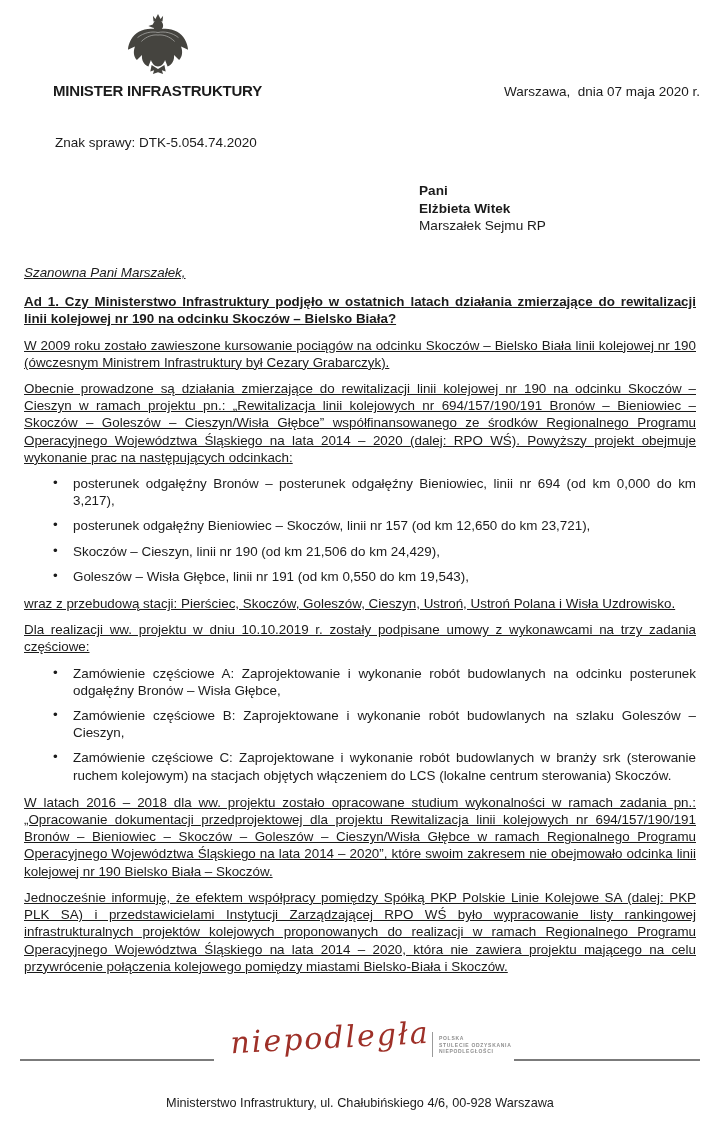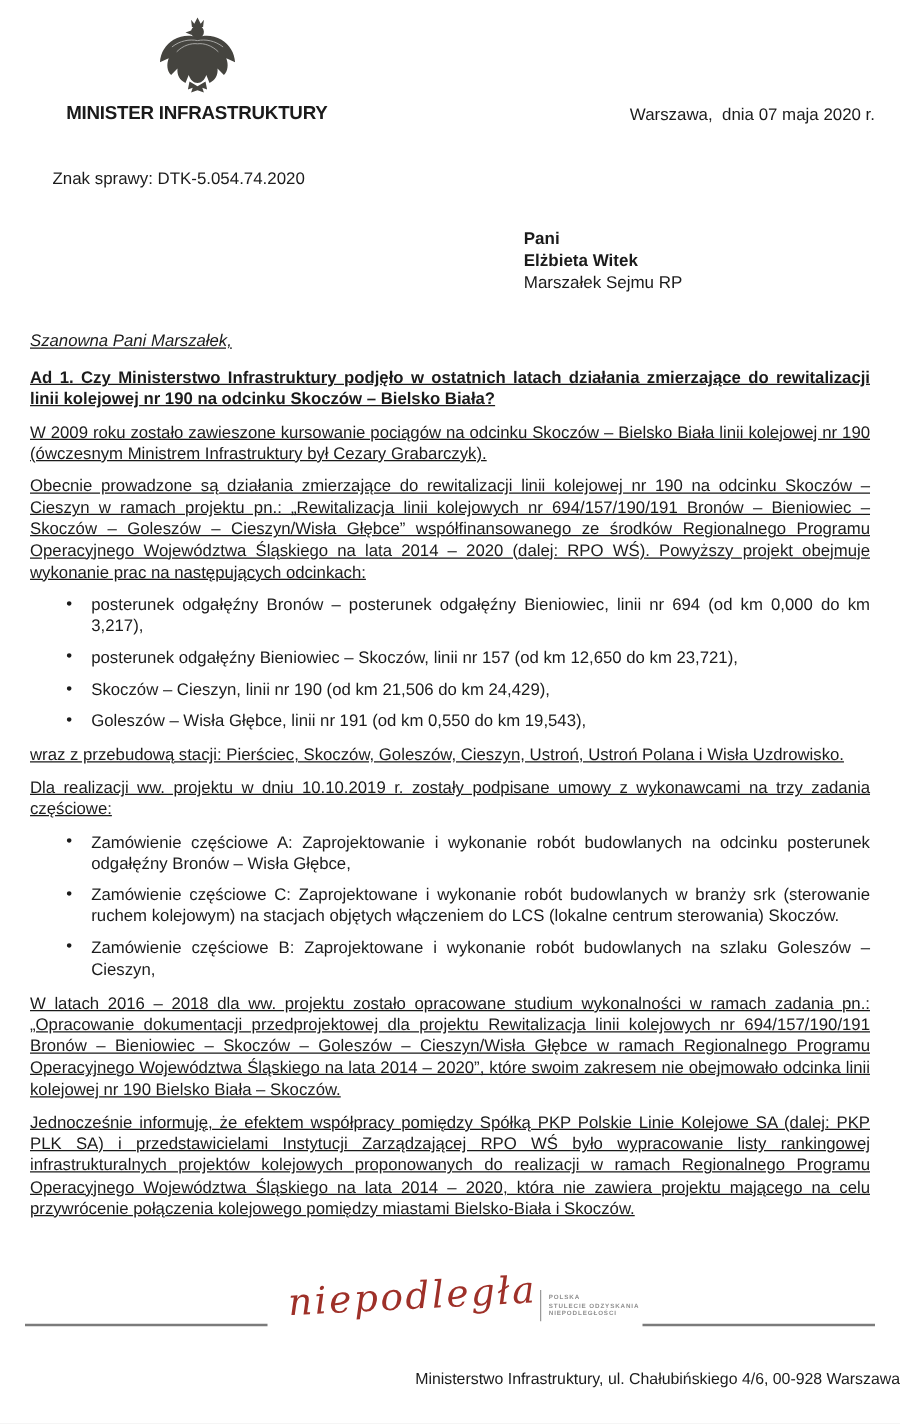--- a/index.html
+++ b/index.html
@@ -6,21 +6,21 @@
   .page{
     position:relative; width:720px; height:1139px; margin:0 auto;
     background:#ffffff; overflow:hidden;
     font-family:"Liberation Sans","DejaVu Sans",sans-serif;
     color:#1b1b1b;
   }
   
   .emblem{position:absolute; left:126px; top:13px;}
   .ministry{position:absolute; left:53px; top:82px; font-size:15px; font-weight:bold; letter-spacing:-0.2px; white-space:nowrap;}
   .place-date{position:absolute; top:84px; right:20px; font-size:13.5px; white-space:nowrap;}
-  .case-ref{position:absolute; left:42px; top:135px; font-size:13.5px; white-space:nowrap;}
+  .case-ref{position:absolute; left:55px; top:135px; font-size:13.5px; white-space:nowrap;}
   
   .addressee{position:absolute; left:419px; top:182px; font-size:13.6px; line-height:17.5px;}
   .addressee .bold{font-weight:bold;}
   
   .body{position:absolute; left:24px; top:264px; width:672px; font-size:13.4px; line-height:17.2px;}
   .body p{margin:0 0 9px 0; text-align:justify;text-decoration:underline;}
   p.greeting{font-style:italic; text-align:left; margin-bottom:12px;}
   p.qheading{font-weight:bold;}
   ul.bullets{list-style:none; margin:0 0 10px 0; padding:0;}
   ul.bullets li{position:relative; padding-left:49px; margin-bottom:8px; text-align:justify;}
@@ -33,21 +33,21 @@
     position:absolute; left:230px; top:1020px; width:200px; text-align:center;
     font-family:"DejaVu Serif","Liberation Serif",serif; font-style:italic;
     font-size:30px; letter-spacing:2px; color:#9e3028; transform:rotate(-3deg);
   }
   .brand-sep{position:absolute; left:432px; top:1032px; width:1px; height:25px; background:#9a9a9a;}
   .brand-caption{
     position:absolute; left:439px; top:1035px; font-size:5px; line-height:6.6px;
     letter-spacing:0.7px; color:#8f8f8f; font-weight:bold;
   }
   
-  .footer-line{position:absolute; left:0; width:720px; text-align:right; font-size:12.7px; white-space:nowrap;}
+  .footer-line{position:absolute; left:0; width:720px; text-align:center; font-size:12.7px; white-space:nowrap;}
   .f1{top:1096px;}
   .f2{top:1168px;}
 </style>
 </head>
 <body>
 
 <div class="page">
 
   <svg class="emblem" width="64" height="62" viewBox="0 0 100 96" aria-hidden="true">
     <g fill="#45443f">
@@ -86,22 +86,22 @@
       <li>posterunek odgałęźny Bieniowiec – Skoczów, linii nr 157 (od km 12,650 do km 23,721),</li>
       <li>Skoczów – Cieszyn, linii nr 190 (od km 21,506 do km 24,429),</li>
       <li>Goleszów – Wisła Głębce, linii nr 191 (od km 0,550 do km 19,543),</li>
     </ul>
 
     <p>wraz z przebudową stacji: Pierściec, Skoczów, Goleszów, Cieszyn, Ustroń, Ustroń Polana i Wisła Uzdrowisko.</p>
     <p>Dla realizacji ww. projektu w dniu 10.10.2019 r. zostały podpisane umowy z wykonawcami na trzy zadania częściowe:</p>
 
     <ul class="bullets">
       <li>Zamówienie częściowe A: Zaprojektowanie i wykonanie robót budowlanych na odcinku posterunek odgałęźny Bronów – Wisła Głębce,</li>
+      <li>Zamówienie częściowe B: Zaprojektowane i wykonanie robót budowlanych na szlaku Goleszów – Cieszyn,</li>
       <li>Zamówienie częściowe C: Zaprojektowane i wykonanie robót budowlanych w branży srk (sterowanie ruchem kolejowym) na stacjach objętych włączeniem do LCS (lokalne centrum sterowania) Skoczów.</li>
-      <li>Zamówienie częściowe B: Zaprojektowane i wykonanie robót budowlanych na szlaku Goleszów – Cieszyn,</li>
     </ul>
 
     <p>W latach 2016 – 2018 dla ww. projektu zostało opracowane studium wykonalności w ramach zadania pn.: „Opracowanie dokumentacji przedprojektowej dla projektu Rewitalizacja linii kolejowych nr 694/157/190/191 Bronów – Bieniowiec – Skoczów – Goleszów – Cieszyn/Wisła Głębce w ramach Regionalnego Programu Operacyjnego Województwa Śląskiego na lata 2014 – 2020”, które swoim zakresem nie obejmowało odcinka linii kolejowej nr 190 Bielsko Biała – Skoczów.</p>
     <p>Jednocześnie informuję, że efektem współpracy pomiędzy Spółką PKP Polskie Linie Kolejowe SA (dalej: PKP PLK SA) i przedstawicielami Instytucji Zarządzającej RPO WŚ było wypracowanie listy rankingowej infrastrukturalnych projektów kolejowych proponowanych do realizacji w ramach Regionalnego Programu Operacyjnego Województwa Śląskiego na lata 2014 – 2020, która nie zawiera projektu mającego na celu przywrócenie połączenia kolejowego pomiędzy miastami Bielsko-Biała i Skoczów.</p>
   </main>
 
   <div class="brand-script">niepodległa</div>
   <div class="brand-sep"></div>
   <div class="brand-caption">
     <div>POLSKA</div>

